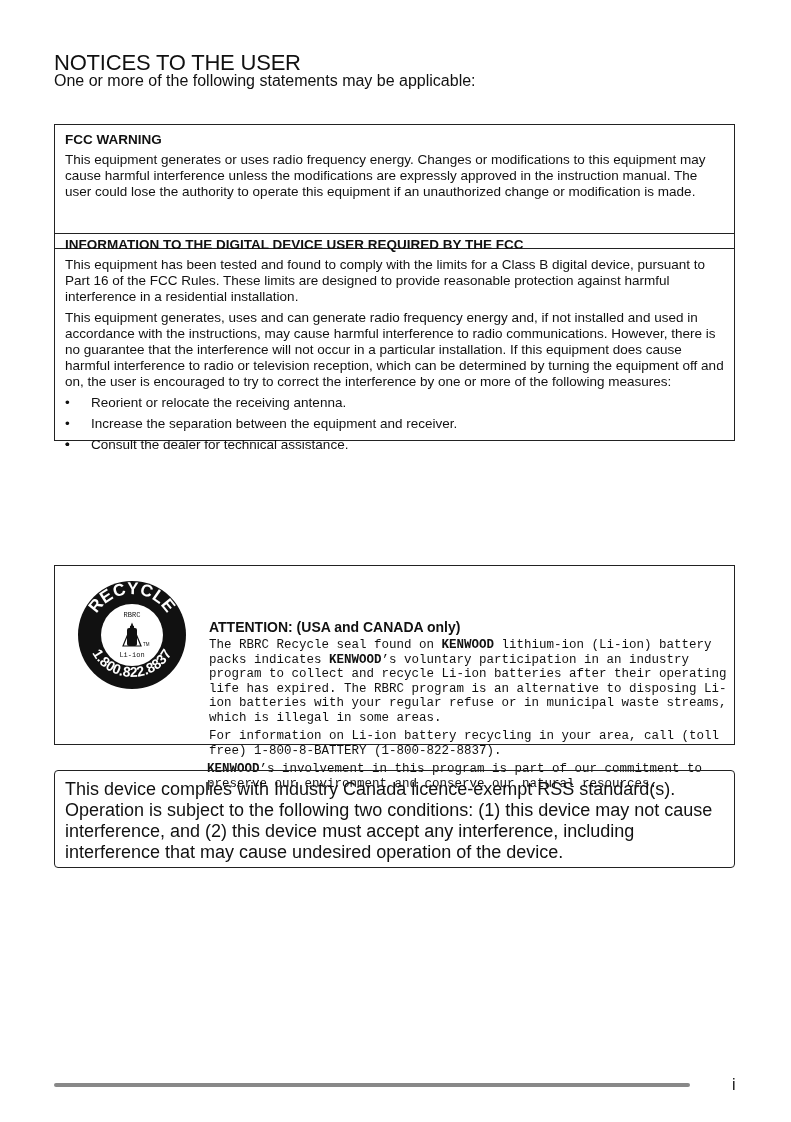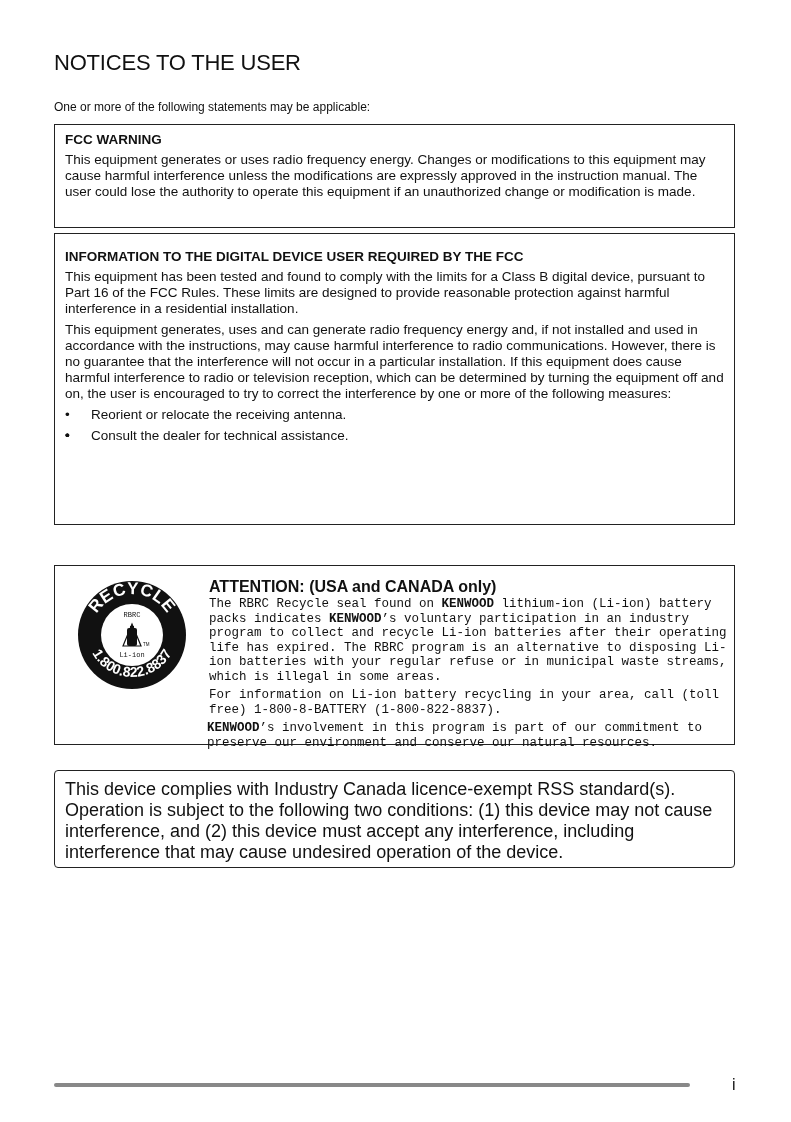--- a/index.html
+++ b/index.html
@@ -1,32 +1,32 @@
 <!DOCTYPE html>
 <html><head>
 <meta charset="utf-8">
 <style>
   html, body { margin: 0; padding: 0; background: #ffffff; }
   body { width: 791px; height: 1122px; position: relative; overflow: hidden;
          font-family: "Liberation Sans", sans-serif; color: #111; }
   .title { position: absolute; left: 54px; top: 50px; font-size: 22px; font-weight: normal; letter-spacing: -0.2px; }
-  .subtitle { position: absolute; left: 54px; top: 100px; font-size: 12px; }
+  .subtitle { position: absolute; left: 54px; top: 72px; font-size: 16px; }
   .box { position: absolute; left: 54px; width: 681px; border: 1.5px solid #222; box-sizing: border-box; }
-  .box1 { top: 124px; height: 104px; padding: 6px 10px; }
-  .box2 { top: 233px; height: 292px; padding: 14px 10px; }
+  .box1 { top: 124px; height: 125px; padding: 6px 10px; }
+  .box2 { top: 233px; height: 208px; padding: 2px 10px; }
   .box3 { top: 565px; height: 180px; }
   .box4 { top: 770px; height: 98px; border-radius: 4px; padding: 8px 10px; }
   .h { font-size: 13.5px; font-weight: bold; margin: 0 0 4px 0; line-height: 17px; }
   .p { font-size: 13.5px; line-height: 16px; margin: 0 0 5px 0; }
   ul.bullets { list-style: none; margin: 0; padding: 0; }
   ul.bullets li { position: relative; padding-left: 26px; font-size: 13.5px; line-height: 16px; margin-bottom: 5px; }
   ul.bullets li .dot { position: absolute; left: 0; top: 0; }
   .logo { position: absolute; left: 22px; top: 14px; width: 110px; height: 110px; }
   .att { position: absolute; left: 154px; top: 12px; width: 520px; }
-  .att .h { font-size: 16px; margin-bottom: 2px; }
+  .att .h { font-size: 14px; margin-bottom: 2px; margin-top: 41px; }
   .att .p { font-size: 12.5px; line-height: 14.5px; margin-bottom: 4px; font-family: Liberation Mono, monospace; }
   .att .p.last { margin-left: -2px; }
   .canada { font-size: 18px; line-height: 21px; }
   .footer-line { position: absolute; left: 54px; top: 1083px; width: 636px; height: 4px; background: #888; border-radius: 2px; }
   .page-num { position: absolute; left: 732px; top: 1076px; font-size: 16px; }
 </style>
 </head>
 <body>
 
 <div class="title">NOTICES TO THE USER</div>
@@ -36,21 +36,21 @@
   <div class="h">FCC WARNING</div>
   <div class="p">This equipment generates or uses radio frequency energy.  Changes or modifications to this equipment may cause harmful interference unless the modifications are expressly approved in the instruction manual.  The user could lose the authority to operate this equipment if an unauthorized change or modification is made.</div>
 </div>
 
 <div class="box box2">
   <div class="h">INFORMATION TO THE DIGITAL DEVICE USER REQUIRED BY THE FCC</div>
   <div class="p">This equipment has been tested and found to comply with the limits for a Class B digital device, pursuant to Part 16 of the FCC Rules.  These limits are designed to provide reasonable protection against harmful interference in a residential installation.</div>
   <div class="p">This equipment generates, uses and can generate radio frequency energy and, if not installed and used in accordance with the instructions, may cause harmful interference to radio communications.  However, there is no guarantee that the interference will not occur in a particular installation.  If this equipment does cause harmful interference to radio or television reception, which can be determined by turning the equipment off and on, the user is encouraged to try to correct the interference by one or more of the following measures:</div>
   <ul class="bullets">
     <li><span class="dot">•</span><span>Reorient or relocate the receiving antenna.</span></li>
-    <li><span class="dot">•</span></li>
+    <li><span class="dot">•</span><span>Increase the separation between the equipment and receiver.</span></li>
     <li><span class="dot">•</span></li>
     <li><span class="dot">•</span><span>Consult the dealer for technical assistance.</span></li>
   </ul>
 </div>
 
 <div class="box box3">
   <svg class="logo" viewBox="0 0 110 110">
     <defs>
       <path id="arcTop" d="M 14 55 A 41 41 0 0 1 96 55"></path>
       <path id="arcBot" d="M 10 52 A 45 45 0 0 0 100 52"></path>

